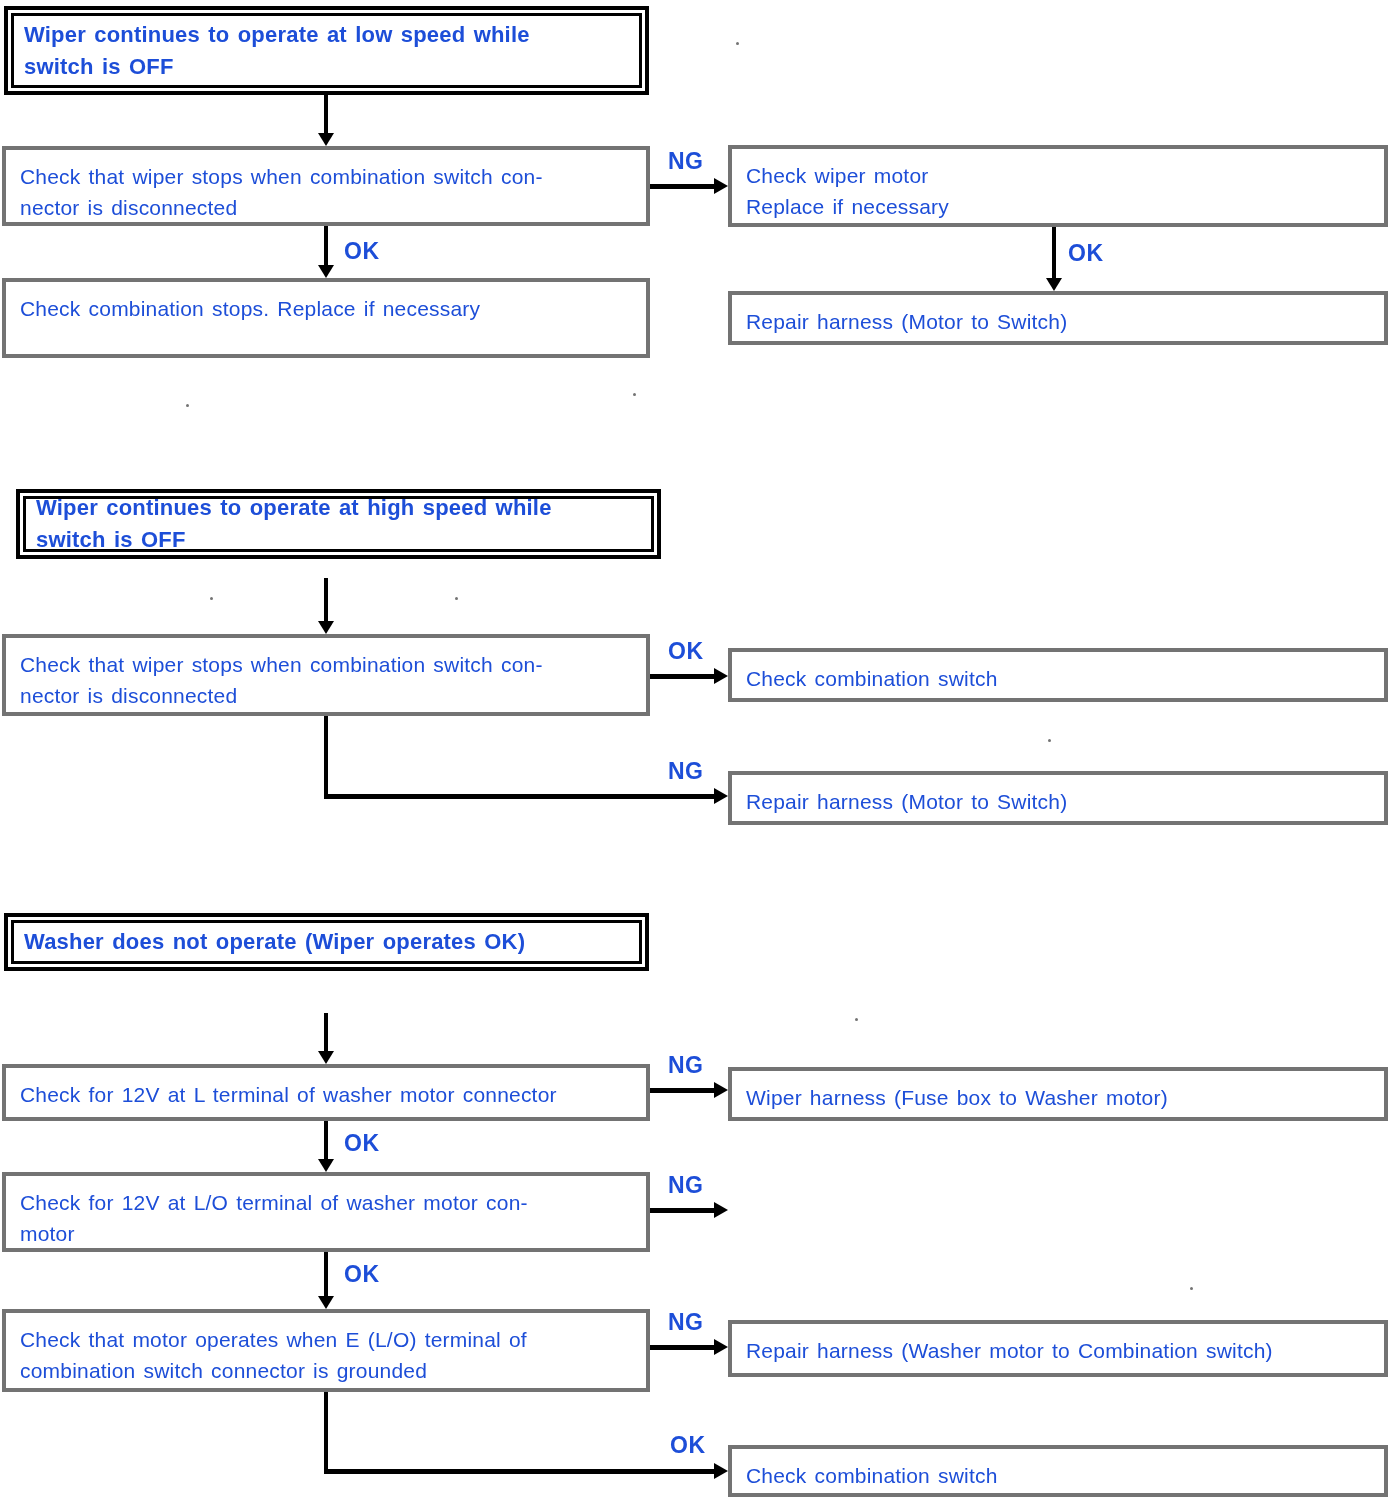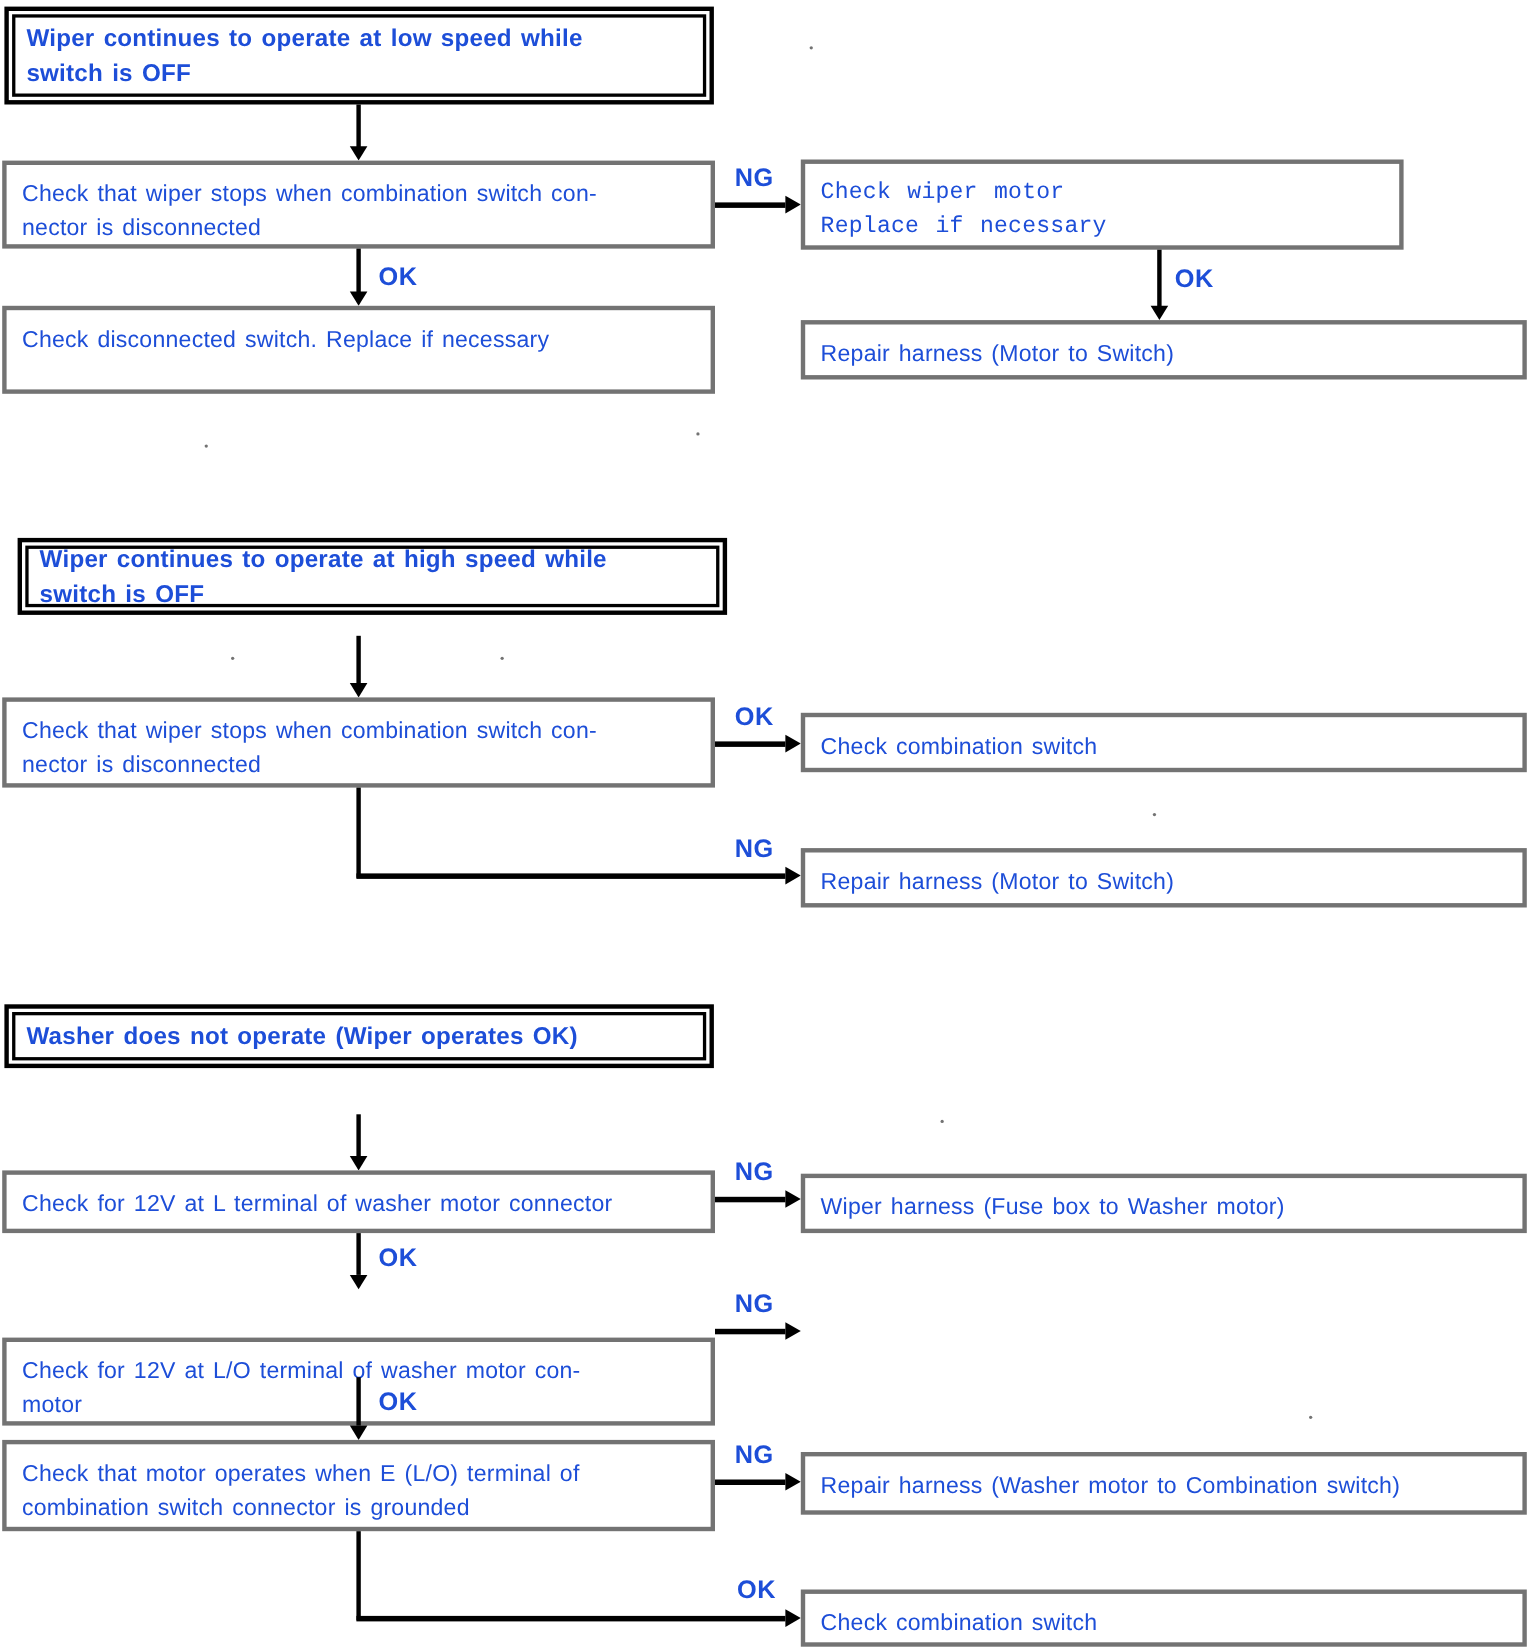--- a/index.html
+++ b/index.html
@@ -86,39 +86,39 @@
 
   <div class="box" style="left:2px; top:146px; width:648px; height:80px;">
     <div>Check that wiper stops when combination switch con-</div>
     <div>nector is disconnected</div>
   </div>
 
   <div class="edge-label" style="left:668px; top:148px;">NG</div>
   <div class="hline" style="left:650px; top:184px; width:64px;"></div>
   <div class="arrow-right" style="left:714px; top:178px;"></div>
 
-  <div class="box" style="left:728px; top:145px; width:548px; height:82px;font-family:Liberation Mono, monospace;">
+  <div class="box" style="left:728px; top:145px; width:660px; height:82px;">
     <div>Check wiper motor</div>
     <div>Replace if necessary</div>
   </div>
 
   <div class="edge-label" style="left:1068px; top:240px;">OK</div>
   <div class="vline" style="left:1052px; top:227px; height:52px;"></div>
   <div class="arrow-down" style="left:1046px; top:278px;"></div>
 
   <div class="box" style="left:728px; top:291px; width:660px; height:54px;">
     <div>Repair harness (Motor to Switch)</div>
   </div>
 
   <div class="edge-label" style="left:344px; top:238px;">OK</div>
   <div class="vline" style="left:324px; top:226px; height:40px;"></div>
   <div class="arrow-down" style="left:318px; top:265px;"></div>
 
   <div class="box" style="left:2px; top:278px; width:648px; height:80px;">
-    <div>Check disconnected switch. Replace if necessary</div>
+    <div>Check combination stops. Replace if necessary</div>
   </div>
 
   <div class="title-box" style="left:16px; top:489px; width:645px; height:70px;">
     <div class="title-inner">
       <div>Wiper continues to operate at high speed while</div>
       <div>switch is OFF</div>
     </div>
   </div>
 
   <div class="vline" style="left:324px; top:578px; height:44px;"></div>
@@ -164,21 +164,21 @@
   <div class="arrow-right" style="left:714px; top:1082px;"></div>
 
   <div class="box" style="left:728px; top:1067px; width:660px; height:54px;">
     <div>Wiper harness (Fuse box to Washer motor)</div>
   </div>
 
   <div class="edge-label" style="left:344px; top:1130px;">OK</div>
   <div class="vline" style="left:324px; top:1121px; height:38px;"></div>
   <div class="arrow-down" style="left:318px; top:1159px;"></div>
 
-  <div class="box" style="left:2px; top:1172px; width:648px; height:80px;margin-top:44px;">
+  <div class="box" style="left:2px; top:1172px; width:648px; height:80px;">
     <div>Check for 12V at L/O terminal of washer motor con-</div>
     <div>motor</div>
   </div>
 
   <div class="edge-label" style="left:668px; top:1172px;">NG</div>
   <div class="hline" style="left:650px; top:1208px; width:64px;"></div>
   <div class="arrow-right" style="left:714px; top:1202px;"></div>
 
 
   <div class="edge-label" style="left:344px; top:1261px;">OK</div>

